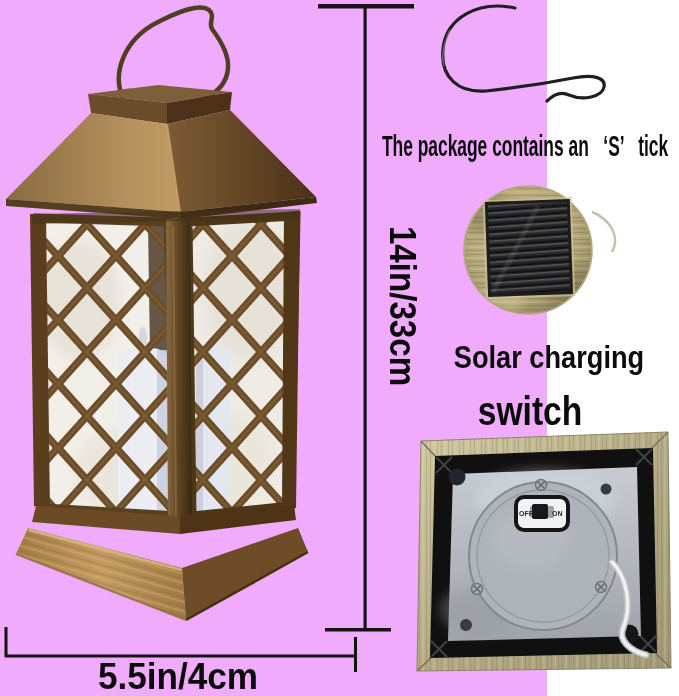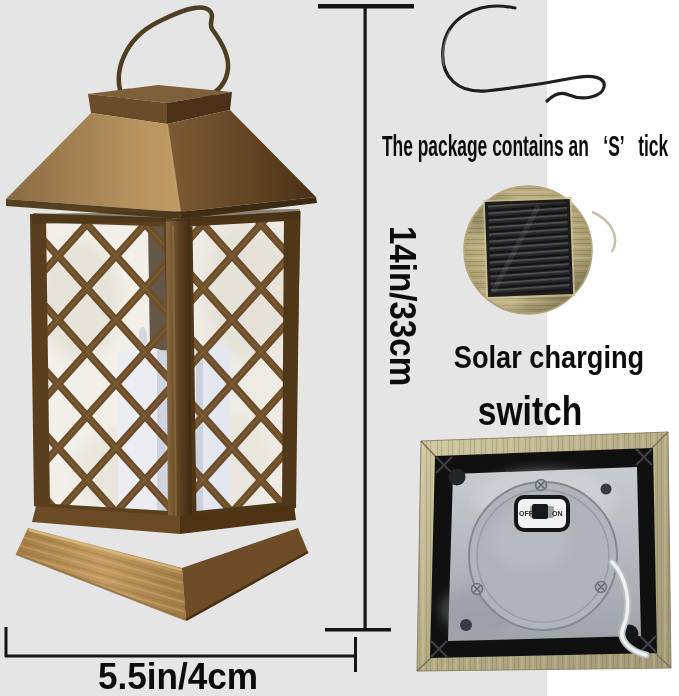--- a/index.html
+++ b/index.html
@@ -1,16 +1,16 @@
 <!DOCTYPE html>
 <html><head>
 <meta charset="utf-8">
 <style>
   html,body{margin:0;padding:0;background:#ffffff;overflow:hidden;}
-  #stage{position:relative;width:547px;height:696px;background:#e5e5e5;
+  #stage{position:relative;width:547px;height:696px;background:#f0abfc;
          font-family:"Liberation Sans",sans-serif;}
   svg{position:absolute;left:0;top:0;}
   .cap{position:absolute;color:#0c0c0c;line-height:1;white-space:pre;
        font-family:"Liberation Sans",sans-serif;}
   .cap-package{left:525px;top:146px;font-size:29px;font-weight:600;
        transform:translate(-50%,-50%) scaleX(.60);}
   .cap-height{left:402px;top:306px;font-size:36px;font-weight:700;
        transform:translate(-50%,-50%) rotate(90deg) scaleX(.92);}
   .cap-width{left:178px;top:676px;font-size:37px;font-weight:700;
        transform:translate(-50%,-50%) scaleX(.95);}

